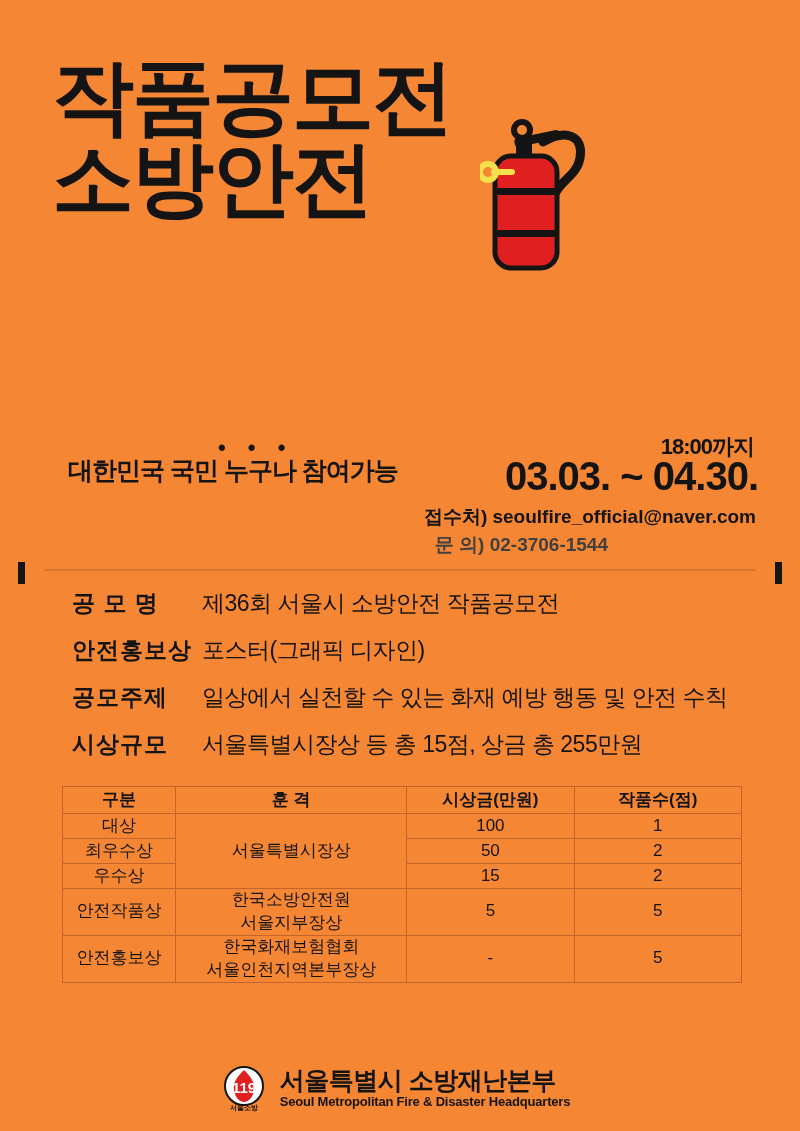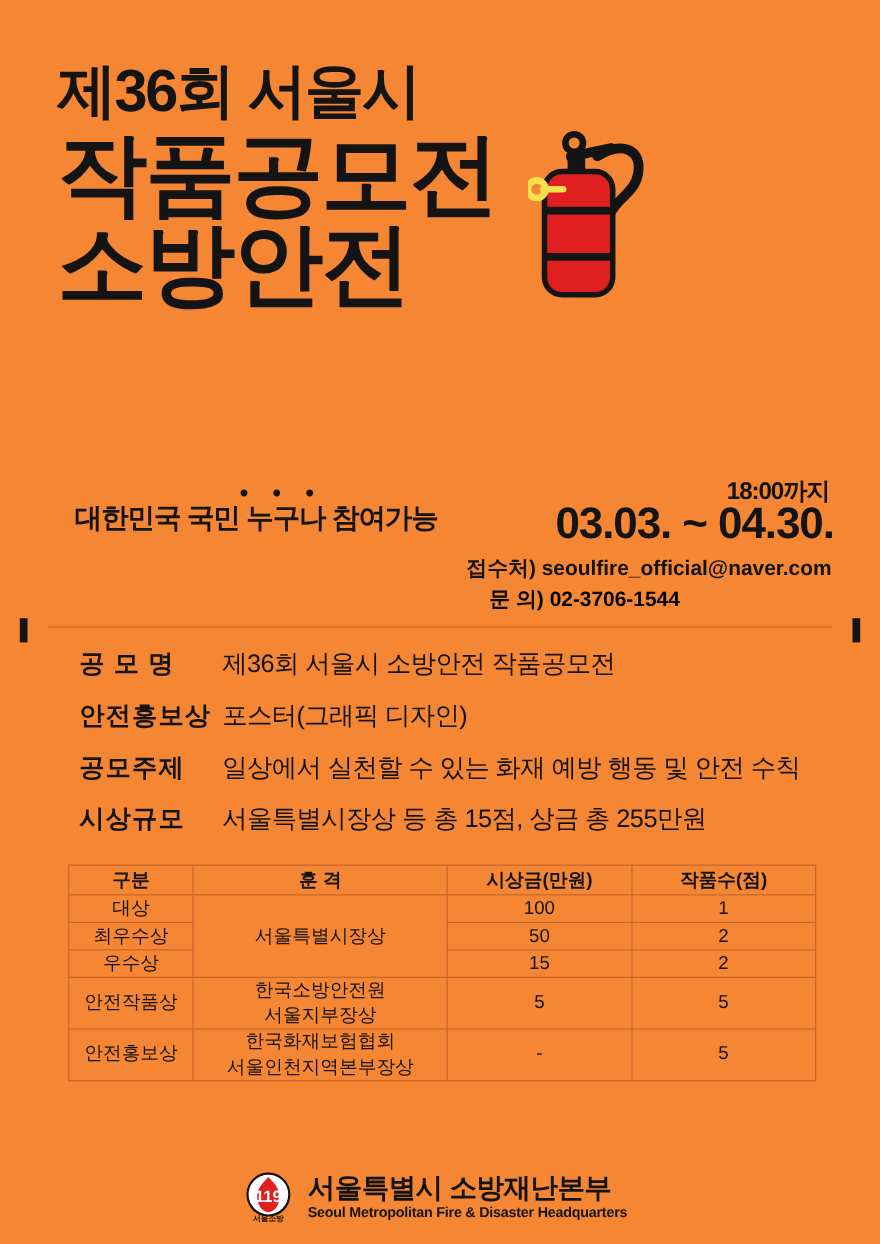--- a/index.html
+++ b/index.html
@@ -109,25 +109,25 @@
     position: absolute;
     right: 8px;
     top: 72px;
     font-size: 19px;
     font-weight: bold;
     color: #141414;
     white-space: nowrap;
   }
   .contact-2 {
     position: absolute;
-    right: 146px;
+    right: 156px;
     top: 100px;
     font-size: 19px;
     font-weight: bold;
-    color: #000000;
+    color: #404040;
     white-space: nowrap;
   }
 
   
   .divider-wrap {
     position: absolute;
     left: 0;
     top: 562px;
     width: 800px;
     height: 16px;
@@ -236,21 +236,20 @@
     color: #141414;
     letter-spacing: -0.2px;
   }
 </style>
 </head>
 <body>
 
 <div class="poster">
 
   <div class="title-block">
-    <div class="title-line title-1">제36회 서울시</div>
     <div class="title-line title-3">작품공모전</div>
     <div class="title-line title-2">소방안전</div>
   </div>
 
   <div class="extinguisher">
     <svg viewBox="0 0 120 190" width="120" height="190" xmlns="http://www.w3.org/2000/svg">
 
       <path d="M63 32 C 86 18, 104 26, 100 48 C 97 66, 80 70, 74 86" fill="none" stroke="#141414" stroke-width="9" stroke-linecap="round"></path>
 
       <rect x="34" y="24" width="46" height="9" rx="4" fill="#141414" transform="rotate(-12 57 28)"></rect>

